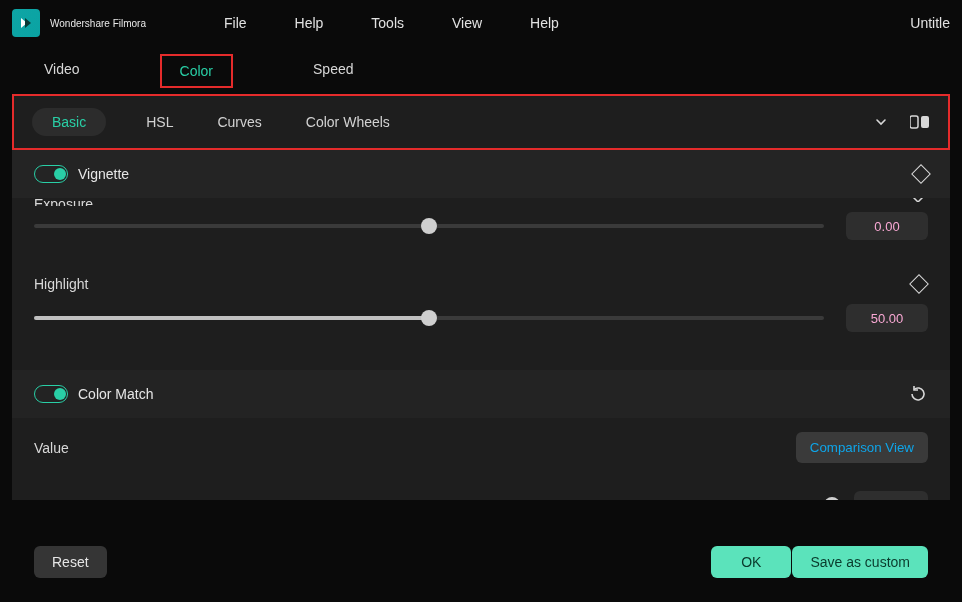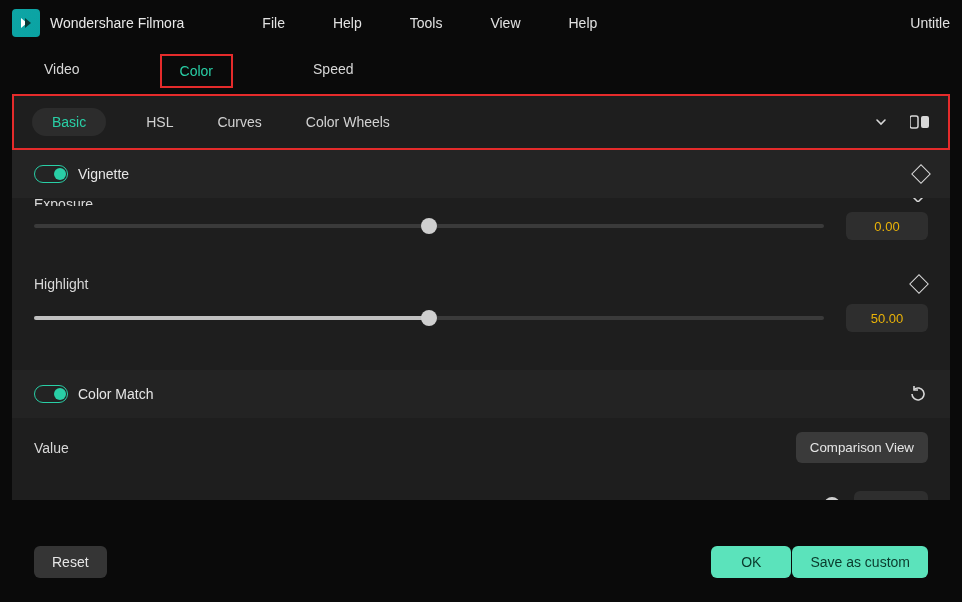--- a/index.html
+++ b/index.html
@@ -18,21 +18,21 @@
       display: flex; align-items: center;
       padding: 0 12px;
       gap: 8px;
     }
     .logo {
       width: 28px; height: 28px;
       border-radius: 4px;
       background: linear-gradient(135deg, #0ea5a5, #0aa3a3);
       display: flex; align-items: center; justify-content: center;
     }
-    .app-name { margin-left: 2px; margin-right: 70px; font-size: 14px; color: #e8e8e8; }
+    .app-name { margin-left: 2px; margin-right: 70px; font-size: 10px; color: #e8e8e8; }
     .menu-item { margin-right: 40px; color: #e2e2e2; cursor: pointer; }
     .doc-title { margin-left: auto; color: #e2e2e2; }
 
     
     .panel {
       margin: 8px 12px 0 12px;
       height: 546px;
     }
 
     .topline-tabs {
@@ -139,21 +139,21 @@
     .thumb {
       position: absolute; top: 50%; transform: translate(-50%, -50%);
       width: 16px; height: 16px; border-radius: 8px;
       background: #cfcfcf;
     }
     .value-box {
       width: 82px; height: 28px;
       background: #2e2e2e;
       border-radius: 6px;
       display:flex; align-items:center; justify-content:center;
-      color: #eab308; font-size: 13px;
+      color: #f9a8d4; font-size: 13px;
     }
     .value-unit {
       width: 74px; height: 28px;
       background: #2e2e2e;
       border-radius: 6px;
       display:flex; align-items:center; justify-content:space-around;
       color: #d8d8d8; font-size: 13px;
     }
 
     .divider-gap { height: 28px; }
@@ -162,21 +162,21 @@
 
     .cm-section {
       padding: 14px 22px 0 22px;
     }
     .cm-top {
       display:flex; align-items:center; justify-content: space-between;
       margin-bottom: 28px;
     }
     .cv-btn {
       background: #3a3a3a;
-      color: #e5e5e5;
+      color: #0ea5e9;
       border: none;
       border-radius: 6px;
       padding: 8px 14px;
       cursor: pointer;
     }
 
     .footer {
       position: absolute;
       bottom: 22px;
       left: 22px; right: 22px;

